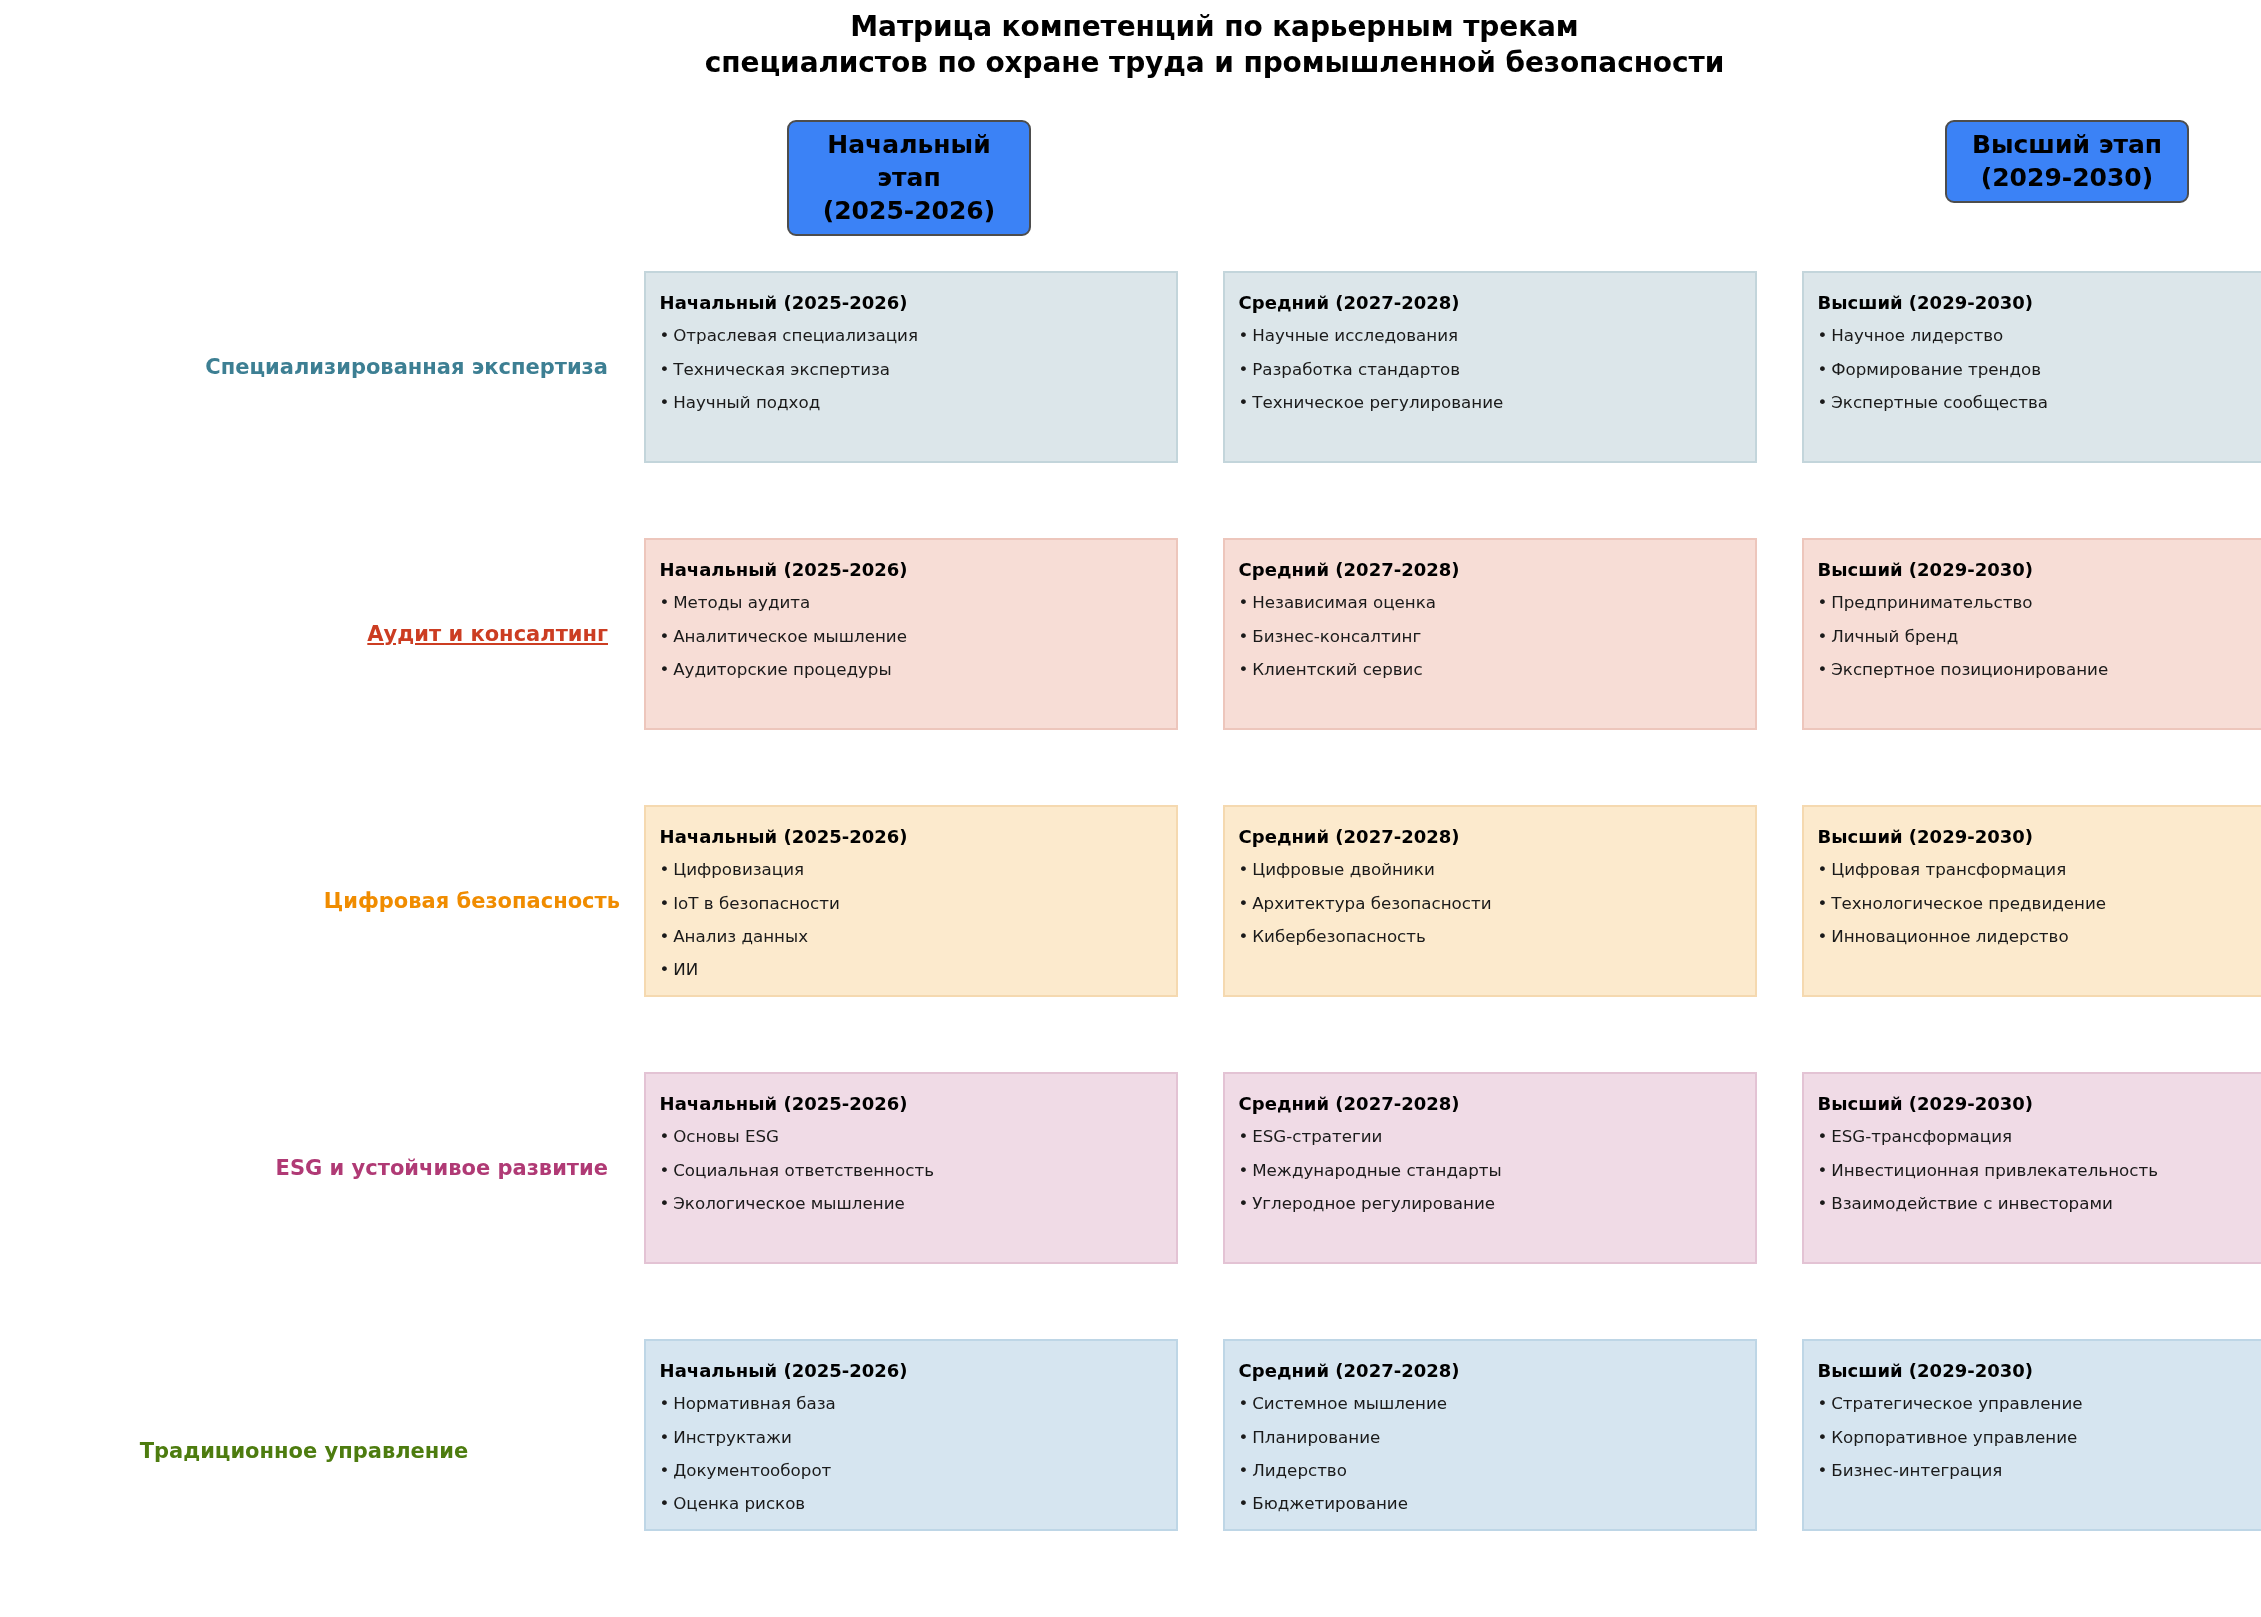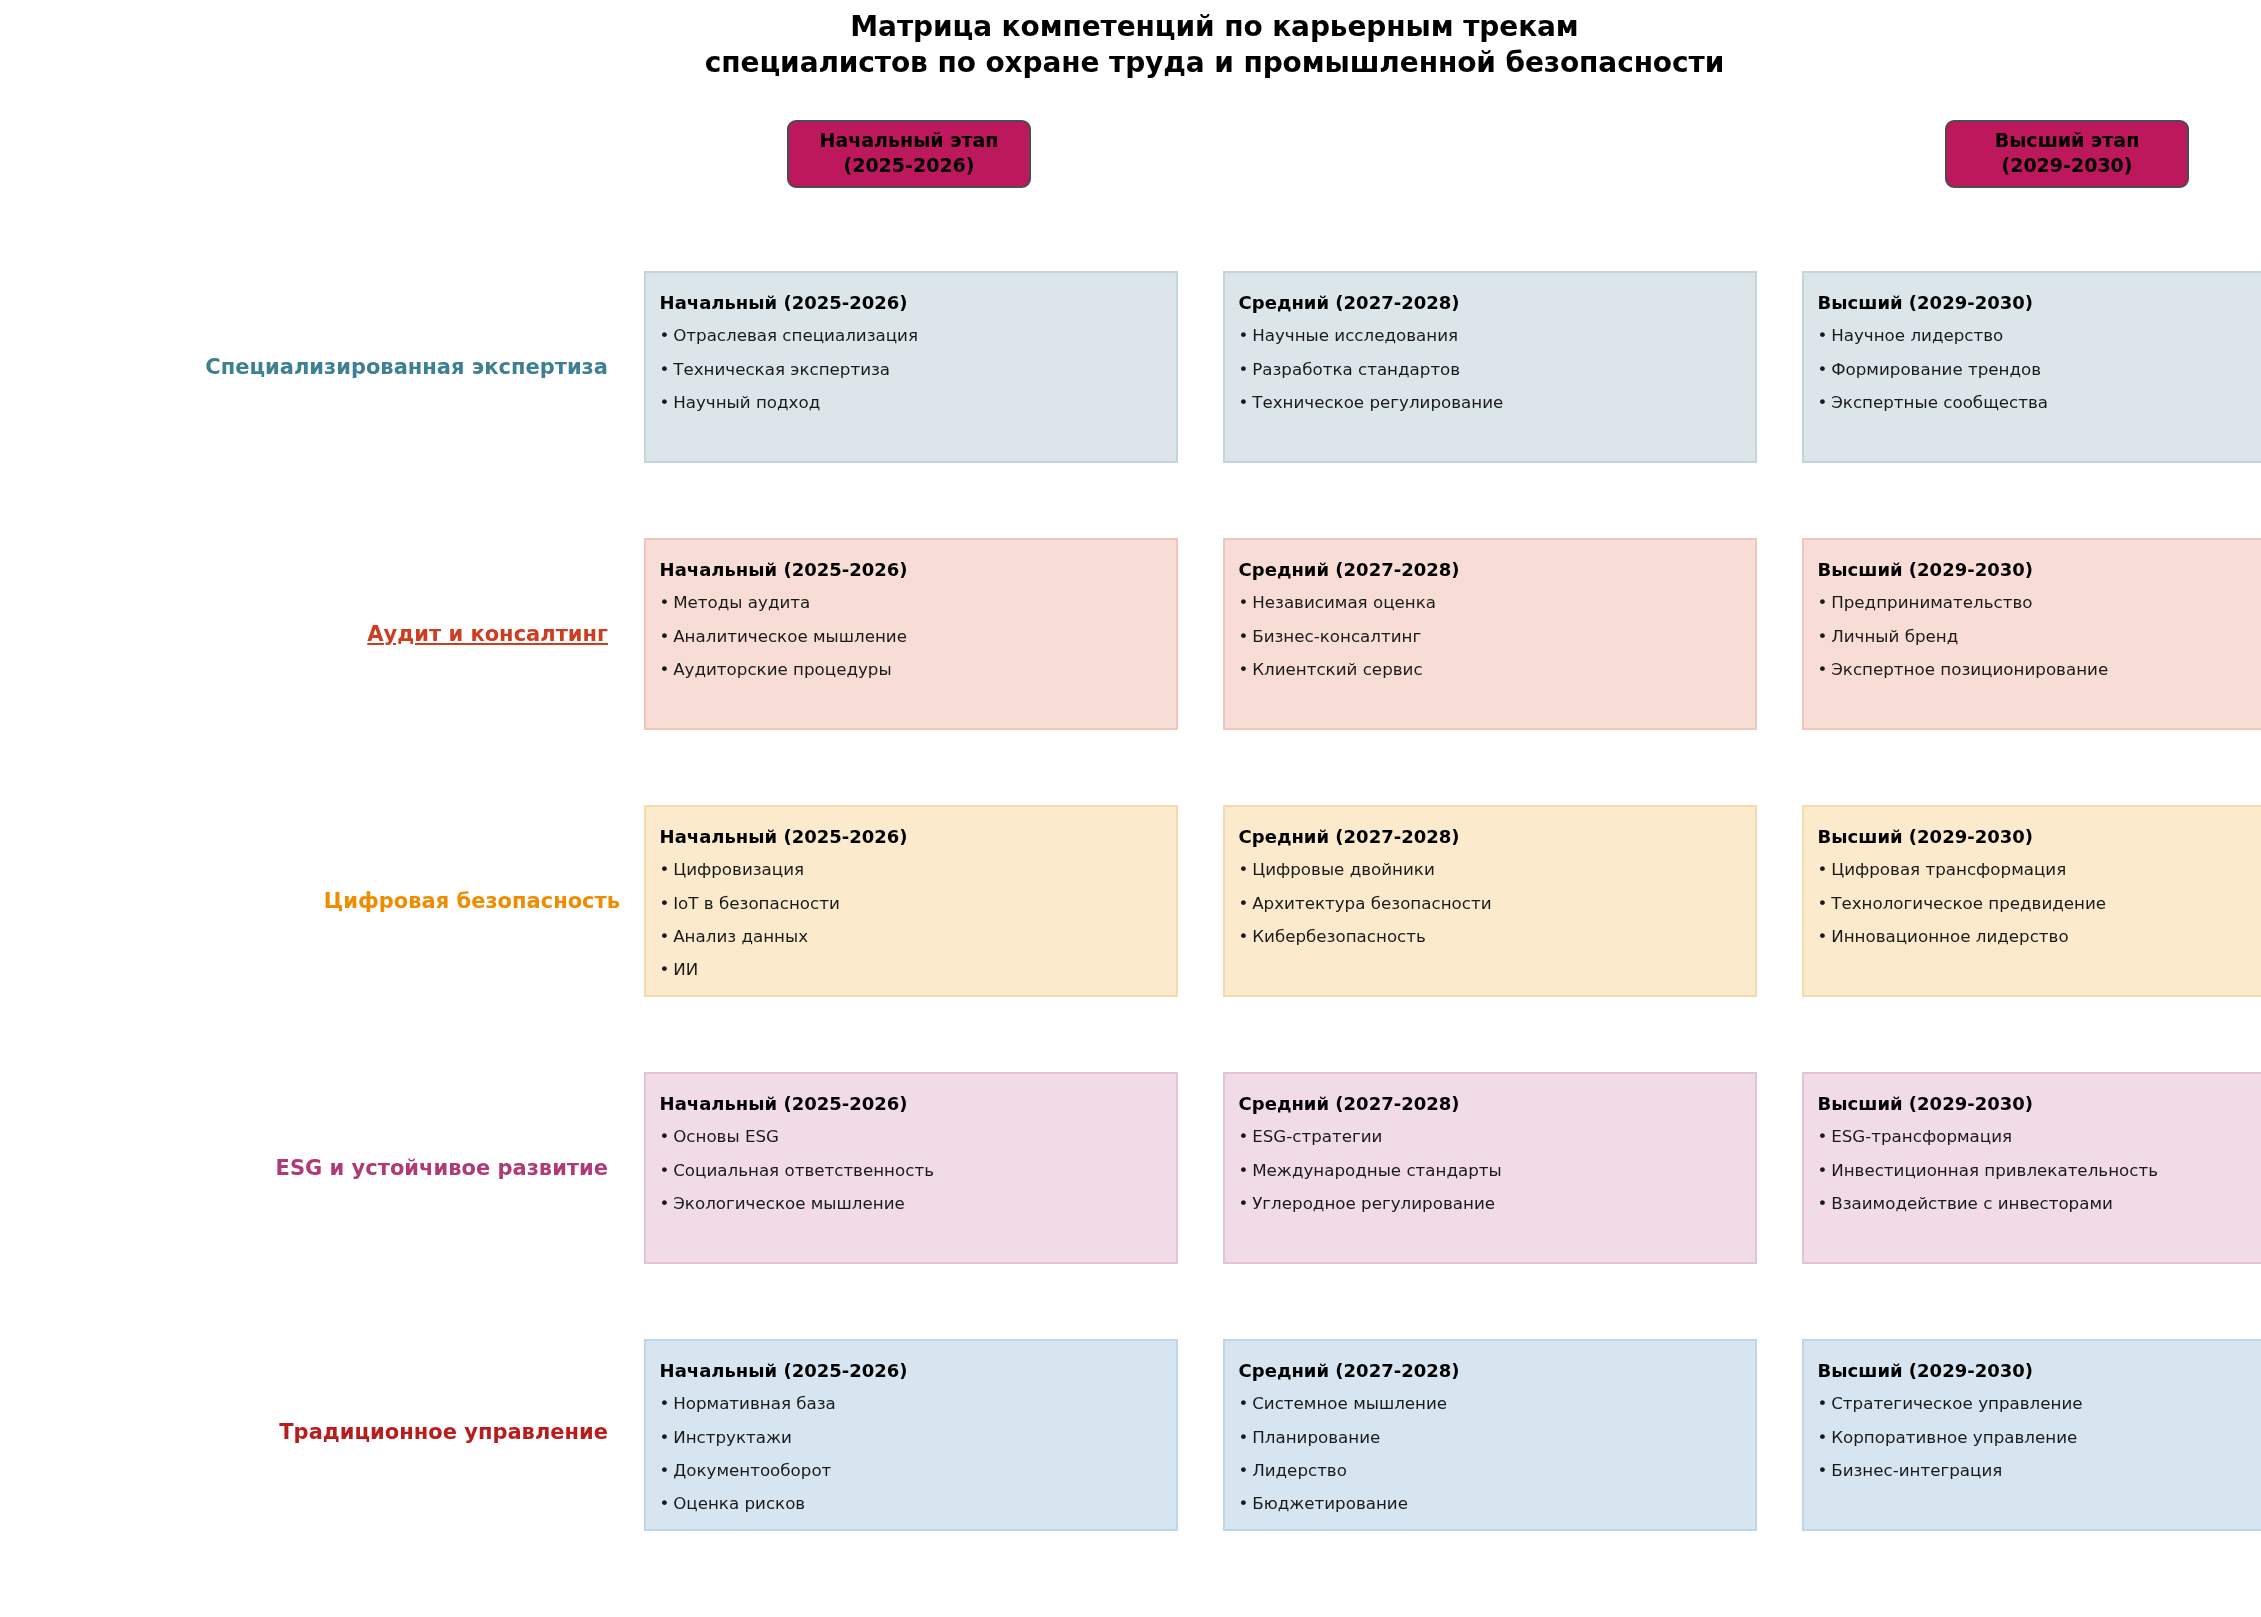--- a/index.html
+++ b/index.html
@@ -37,27 +37,27 @@
     position: absolute;
     top: 120px;
     left: 644px;
     width: 1696px;
     height: 68px;
   }
   .stage-box {
     position: absolute;
     top: 0;
     box-sizing: border-box;
-    background: #be185d;
+    background: #3b82f6;
     border: 2.7px solid #4d4d4d;
     border-radius: 9px;
     text-align: center;
     padding: 6.3px 11.8px 7.2px 11.8px;
     color: #000000;
-    font-size: 19px;
+    font-size: 25px;
     font-weight: bold;
     line-height: 1.32;
     width: 244px;
     left: 0;
   }
   .stage-box.s0 { left: 143px; }
   .stage-box.s1 { left: 722px; }
   .stage-box.s2 { left: 1301px; }
   .stage-title { display: block; }
   .stage-years { display: block; }
@@ -375,21 +375,21 @@
             </li>
             <li class="card-item">
               <span class="bullet">•</span>
               <span class="item-text">Взаимодействие с инвесторами</span>
             </li>
           </ul>
         </div>
       </div>
     </div>
     <div class="track-row">
-      <div class="track-label" style="color: #b91c1c; top: 81px;">Традиционное управление</div>
+      <div class="track-label" style="color: #4d7c0f; top: 100px; text-align: center;">Традиционное управление</div>
       <div class="cards">
         <div class="card c0" style="background: rgb(214, 229, 240); border-color: rgb(190, 214, 230); height: 192px;">
           <div class="card-title">Начальный (2025-2026)</div>
           <ul class="card-list">
             <li class="card-item">
               <span class="bullet">•</span>
               <span class="item-text">Нормативная база</span>
             </li>
             <li class="card-item">
               <span class="bullet">•</span>

